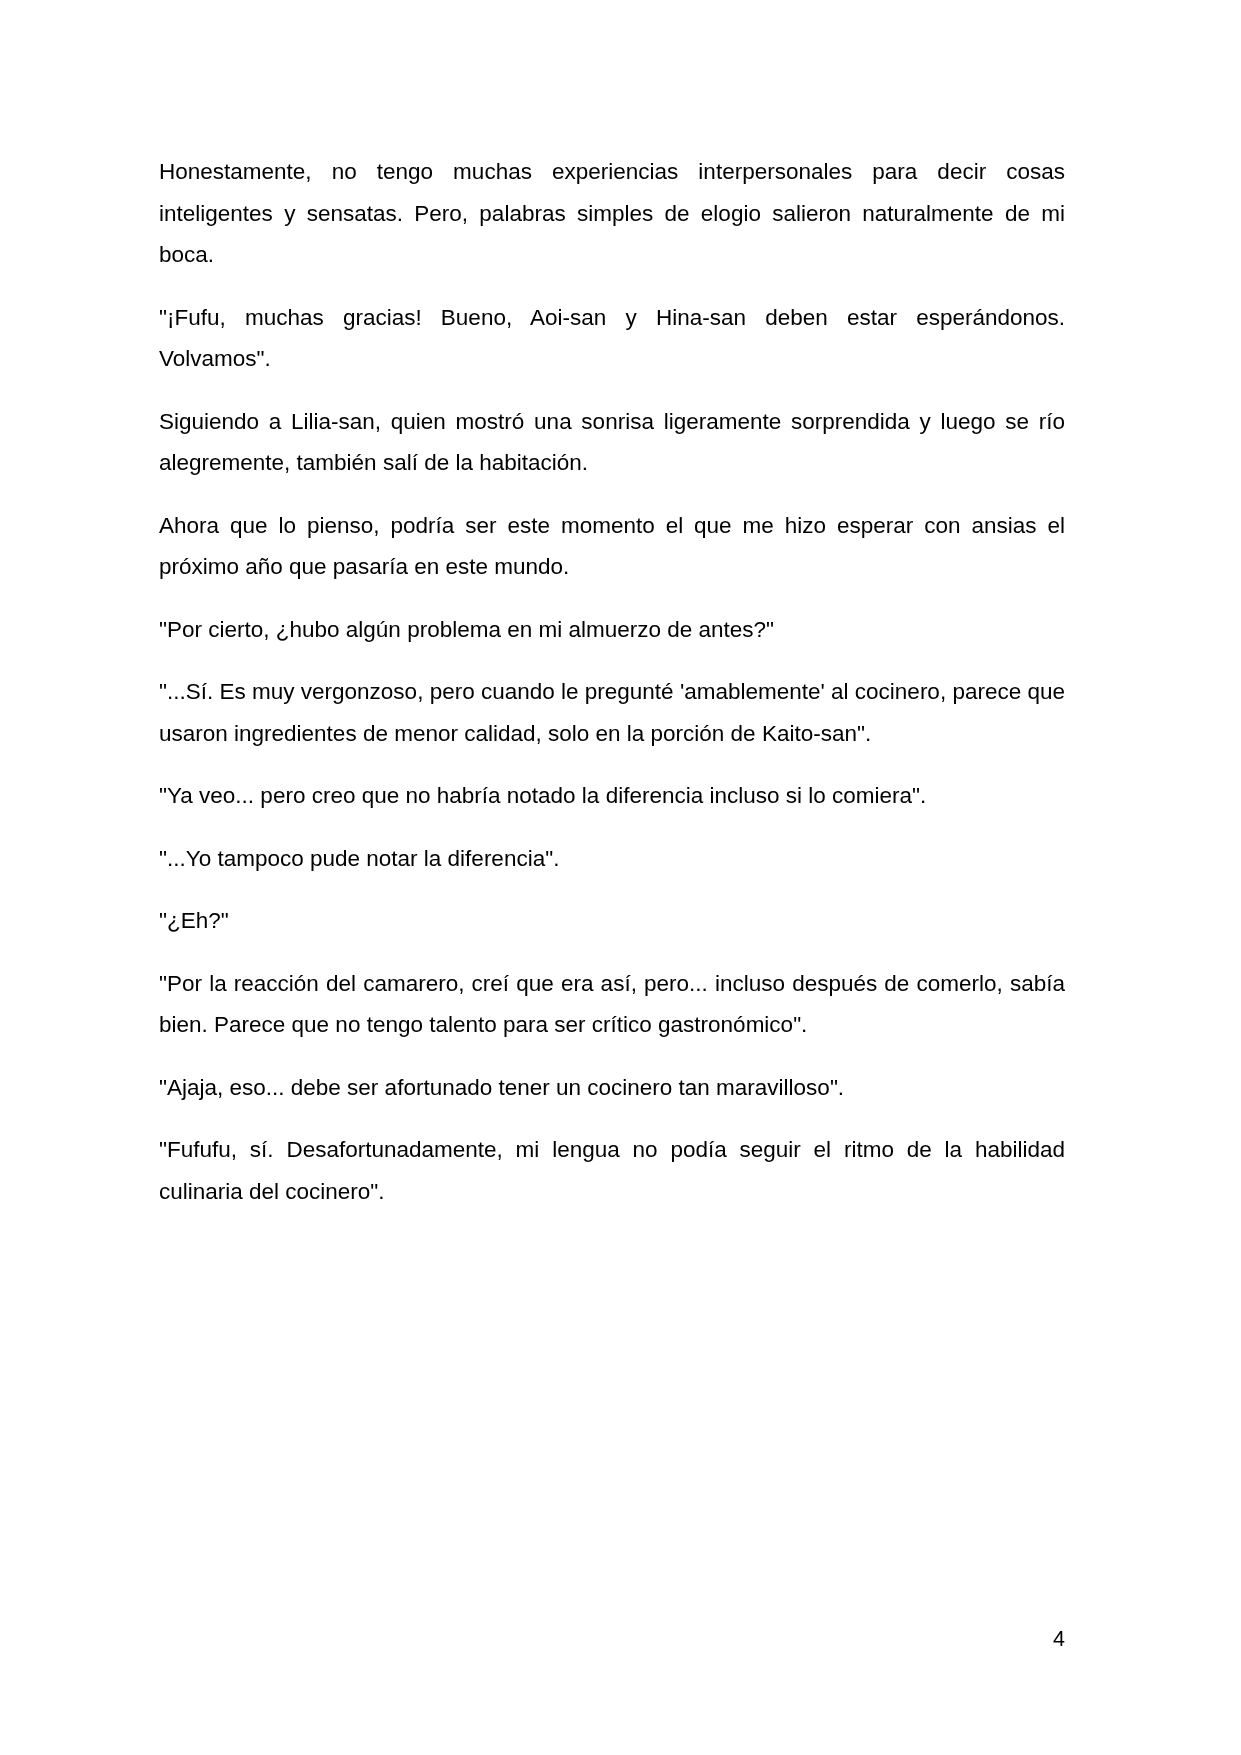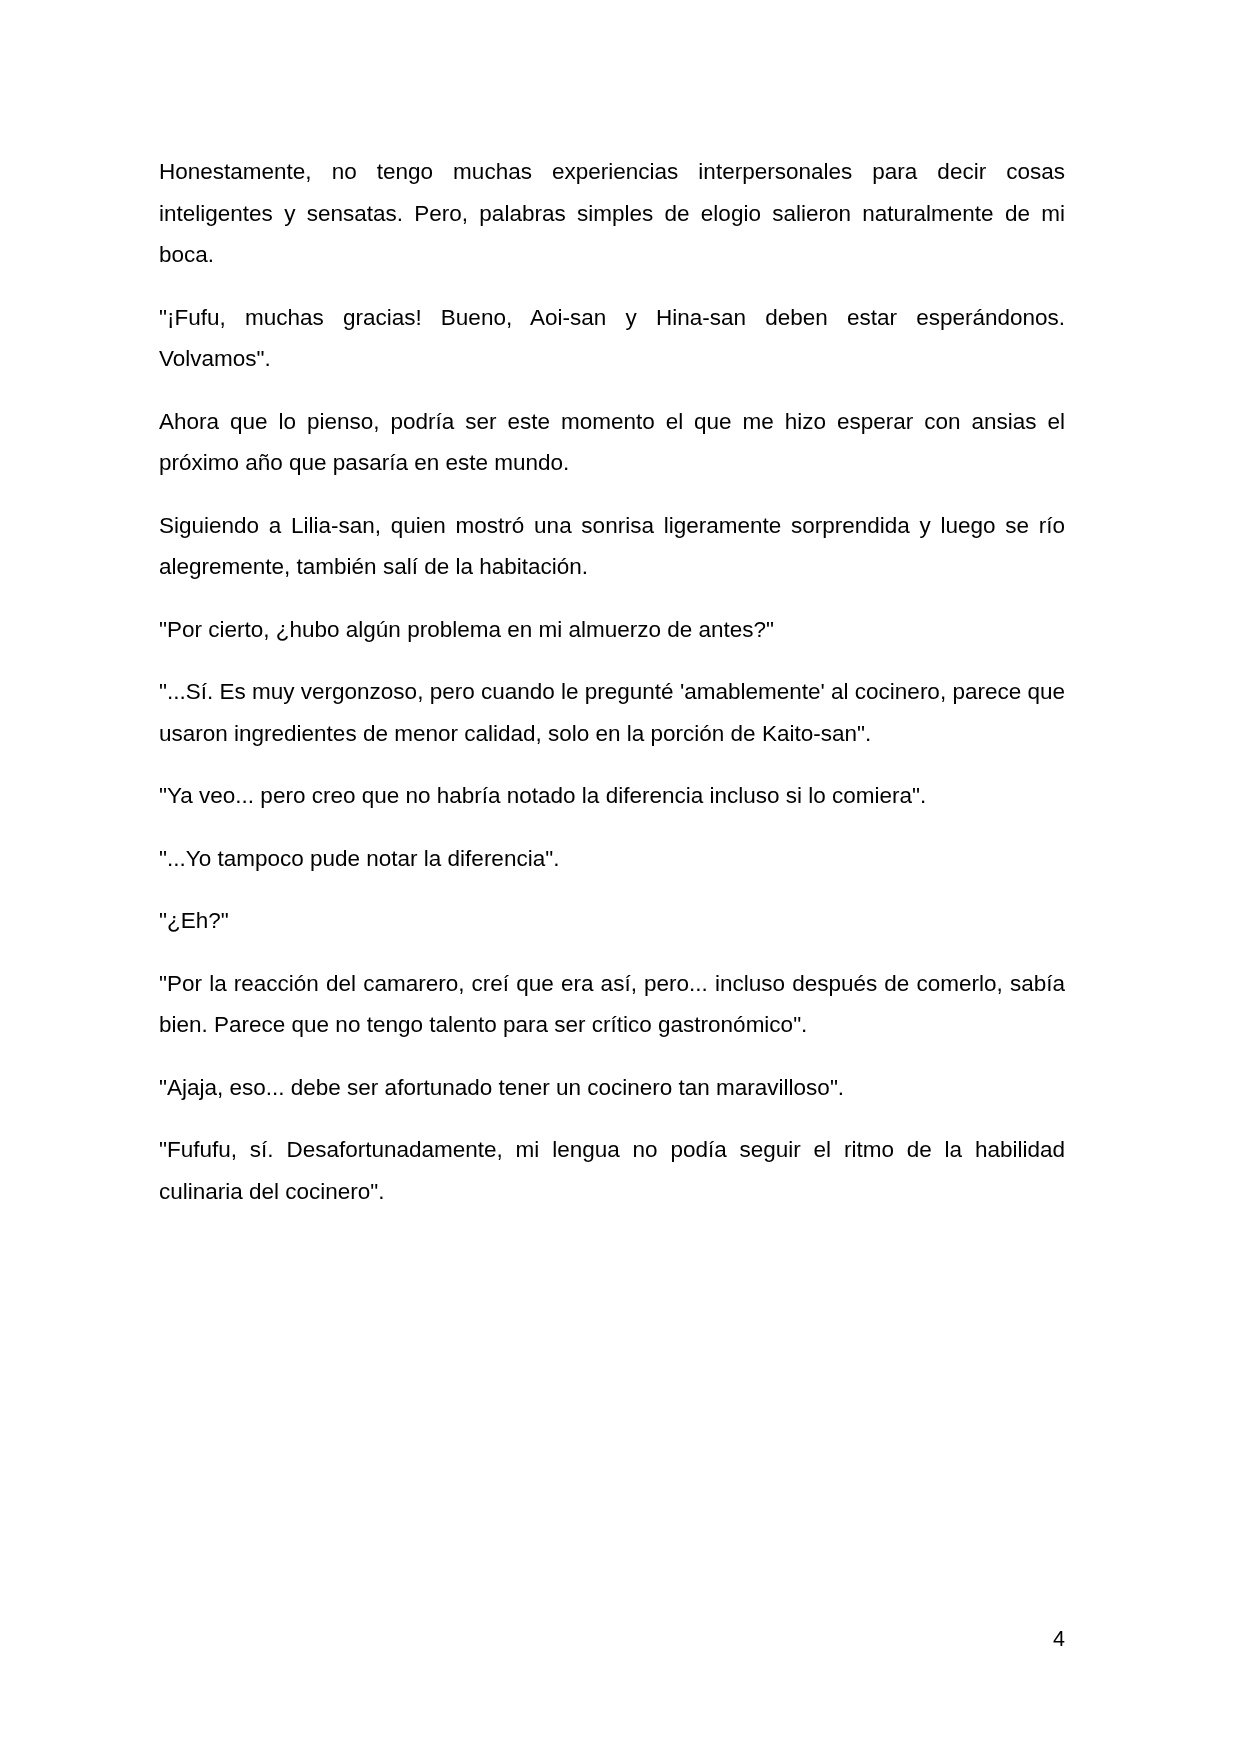--- a/index.html
+++ b/index.html
@@ -52,22 +52,22 @@
     line-height: 26px;
   }
 </style>
 </head>
 <body>
 
 <div class="page">
   <div class="text-block">
     <p>Honestamente, no tengo muchas experiencias interpersonales para decir cosas inteligentes y sensatas. Pero, palabras simples de elogio salieron naturalmente de mi boca.</p>
     <p>"¡Fufu, muchas gracias! Bueno, Aoi-san y Hina-san deben estar esperándonos. Volvamos".</p>
+    <p>Siguiendo a Lilia-san, quien mostró una sonrisa ligeramente sorprendida y luego se río alegremente, también salí de la habitación.</p>
     <p>Ahora que lo pienso, podría ser este momento el que me hizo esperar con ansias el próximo año que pasaría en este mundo.</p>
-    <p>Siguiendo a Lilia-san, quien mostró una sonrisa ligeramente sorprendida y luego se río alegremente, también salí de la habitación.</p>
     <p>"Por cierto, ¿hubo algún problema en mi almuerzo de antes?"</p>
     <p>"...Sí. Es muy vergonzoso, pero cuando le pregunté 'amablemente' al cocinero, parece que usaron ingredientes de menor calidad, solo en la porción de Kaito-san".</p>
     <p>"Ya veo... pero creo que no habría notado la diferencia incluso si lo comiera".</p>
     <p>"...Yo tampoco pude notar la diferencia".</p>
     <p>"¿Eh?"</p>
     <p>"Por la reacción del camarero, creí que era así, pero... incluso después de comerlo, sabía bien. Parece que no tengo talento para ser crítico gastronómico".</p>
     <p>"Ajaja, eso... debe ser afortunado tener un cocinero tan maravilloso".</p>
     <p>"Fufufu, sí. Desafortunadamente, mi lengua no podía seguir el ritmo de la habilidad culinaria del cocinero".</p>
   </div>
   <div class="page-number">4</div>

